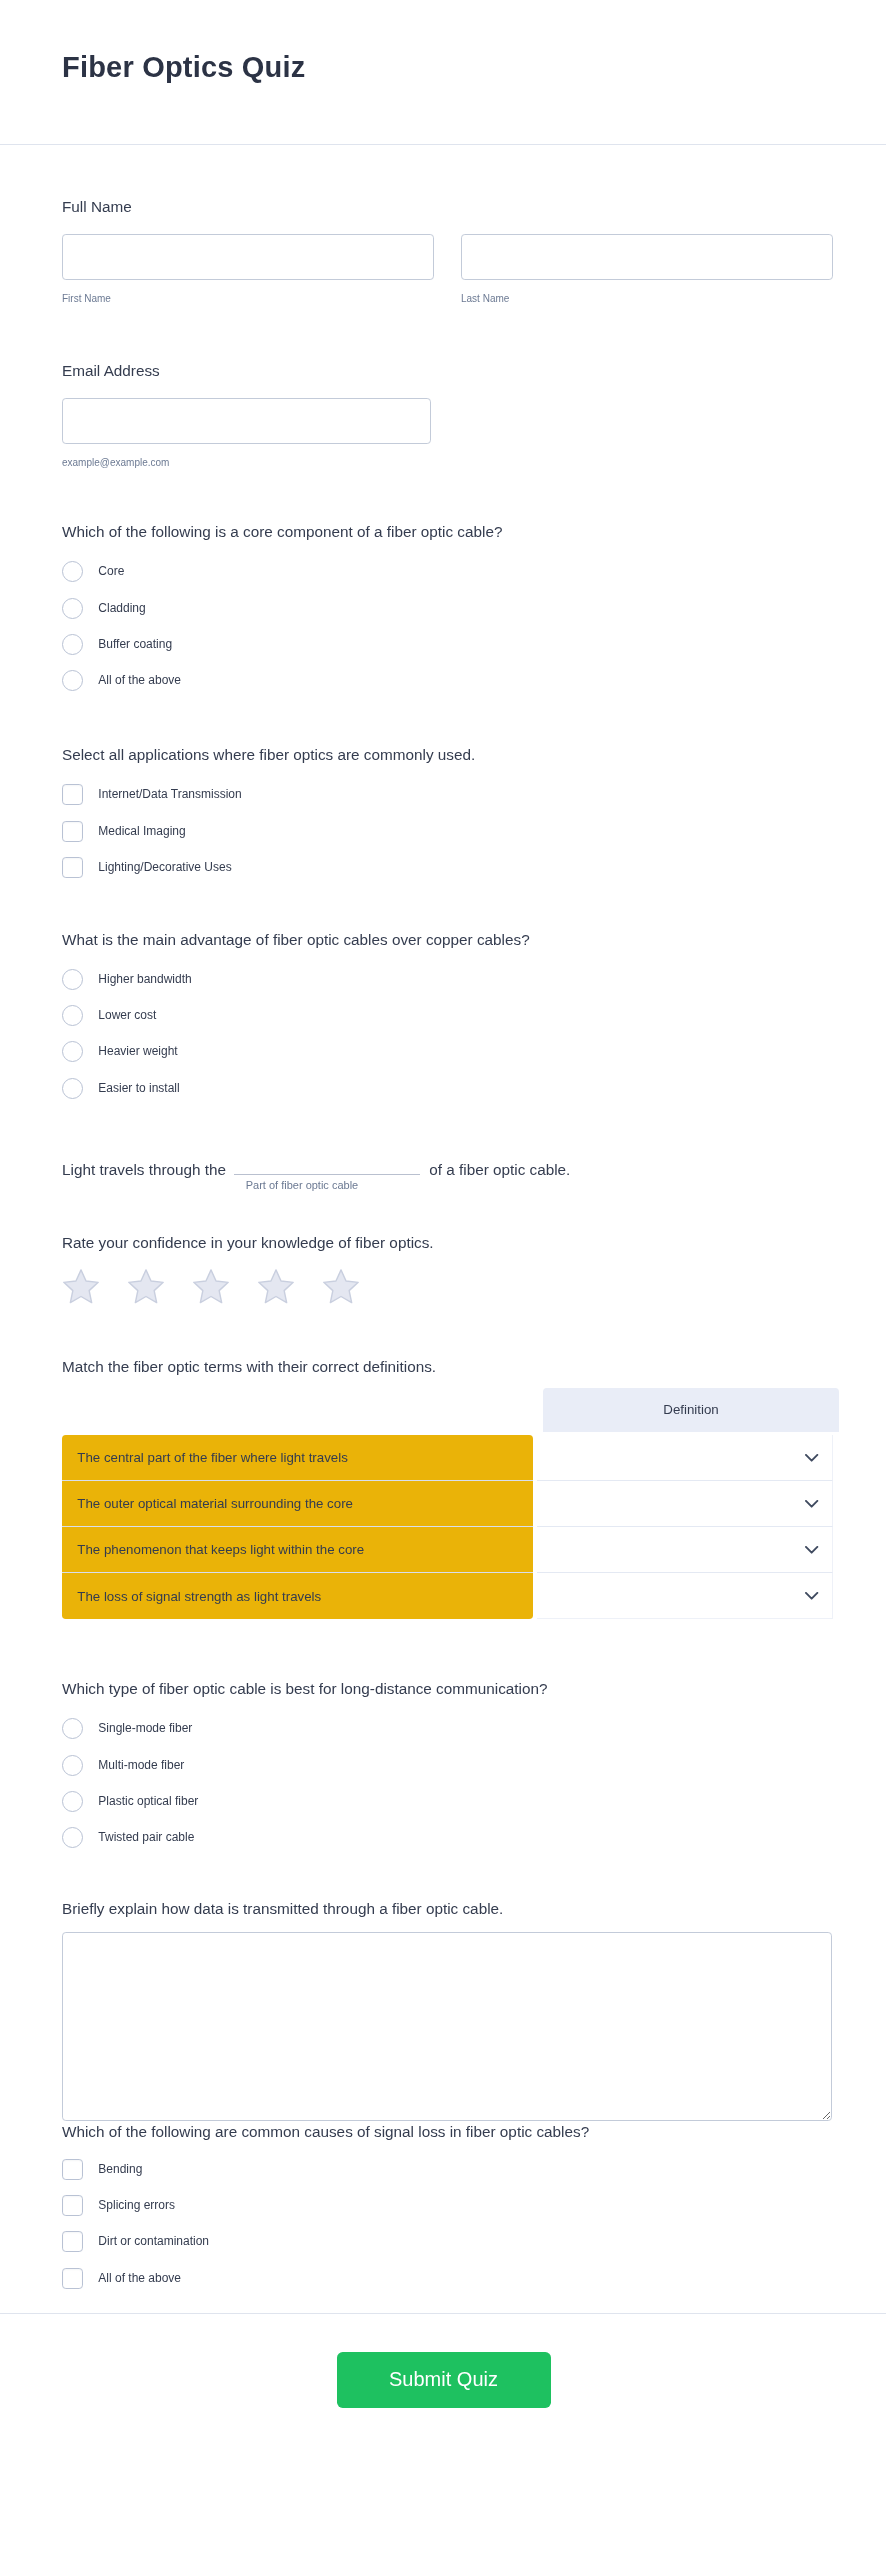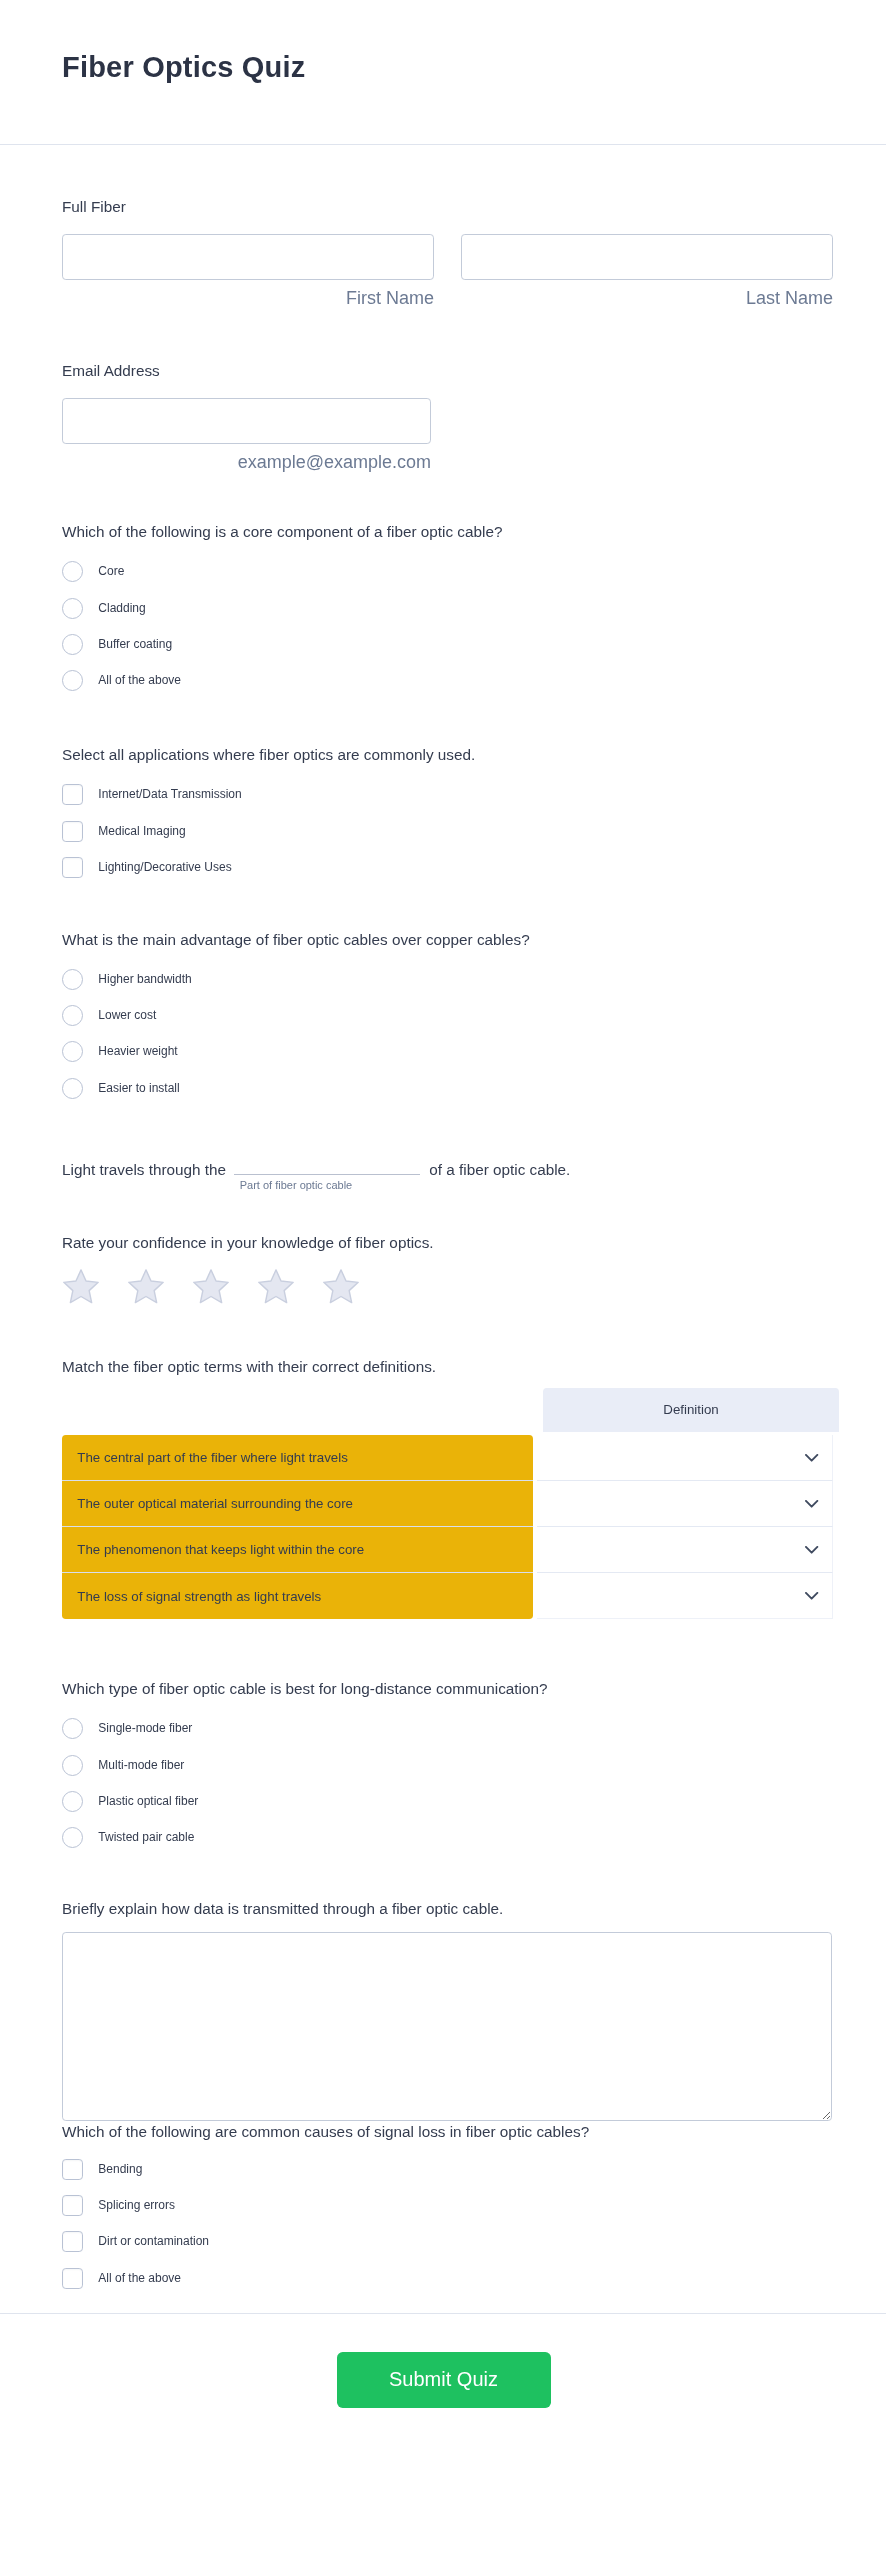--- a/index.html
+++ b/index.html
@@ -12,21 +12,21 @@
   .content{margin:0 54px 0 62px;}
   hr.divider{border:none;border-top:1px solid #dfe4ee;margin:0;height:0;}
 
   
   .form-header{padding:50px 0 60px 0;}
   .form-title{margin:0;font-size:29px;line-height:34px;font-weight:700;color:#2c3345;letter-spacing:0.2px;}
   .form-subtitle{margin:15.3px 0 0 0;font-size:15.3px;line-height:19px;color:#5e6878;}
 
   
   .q-label{font-size:15.3px;line-height:21px;font-weight:500;color:#343c4f;margin:0;}
-  .sublabel{font-size:18px;line-height:15.3px;color:#6c7a93;text-align:right;}
+  .sublabel{font-size:10px;line-height:15.3px;color:#6c7a93;}
   .sec-fullname{margin-top:51px;}
   .sec-email{margin-top:53px;}
   .sec-q1{margin-top:51px;}
   .sec-q2{margin-top:53px;}
   .sec-q3{margin-top:51px;}
   .sec-fill{margin-top:57px;}
   .sec-rate{margin-top:34px;}
   .sec-match{margin-top:50px;}
   .sec-q5{margin-top:59px;}
   .sec-explain{margin-top:50px;}
@@ -57,21 +57,21 @@
   .opt-label{margin-left:15.3px;font-size:12px;line-height:21px;color:#343c4f;}
 
   
   .fill-row{position:relative;font-size:15.3px;line-height:21px;color:#343c4f;height:42px;}
   .fill-text{vertical-align:baseline;}
   .fill-blank{
     display:inline-block;width:186px;height:19px;margin:0 9.5px 0 7.6px;
     border-bottom:1px solid #b9c0cf;position:relative;vertical-align:baseline;
   }
   .fill-sublabel{
-    position:absolute;top:23px;left:6px;white-space:nowrap;
+    position:absolute;top:23px;left:12px;white-space:nowrap;
     font-size:11px;line-height:13.3px;color:#6c7a93;
   }
 
   
   .stars{display:flex;gap:27px;margin-top:15.3px;}
   .star{width:38px;height:38px;display:block;cursor:pointer;}
 
   
   .match-table{margin-top:10.5px;width:770px;}
   .match-header{display:grid;grid-template-columns:471px 296px;column-gap:10px;}
@@ -116,21 +116,21 @@
 </style>
 </head>
 <body>
 
 <div class="form-header content">
   <h1 class="form-title">Fiber Optics Quiz</h1>
 </div>
 <hr class="divider">
 
 <div class="sec-fullname content">
-  <p class="q-label">Full Fiber</p>
+  <p class="q-label">Full Name</p>
   <div class="name-row">
     <div class="name-col">
       <input class="text-input" type="text" value="" style="">
       <div class="sublabel input-sublabel">First Name</div>
     </div>
     <div class="name-col">
       <input class="text-input" type="text" value="" style="">
       <div class="sublabel input-sublabel">Last Name</div>
     </div>
   </div>

